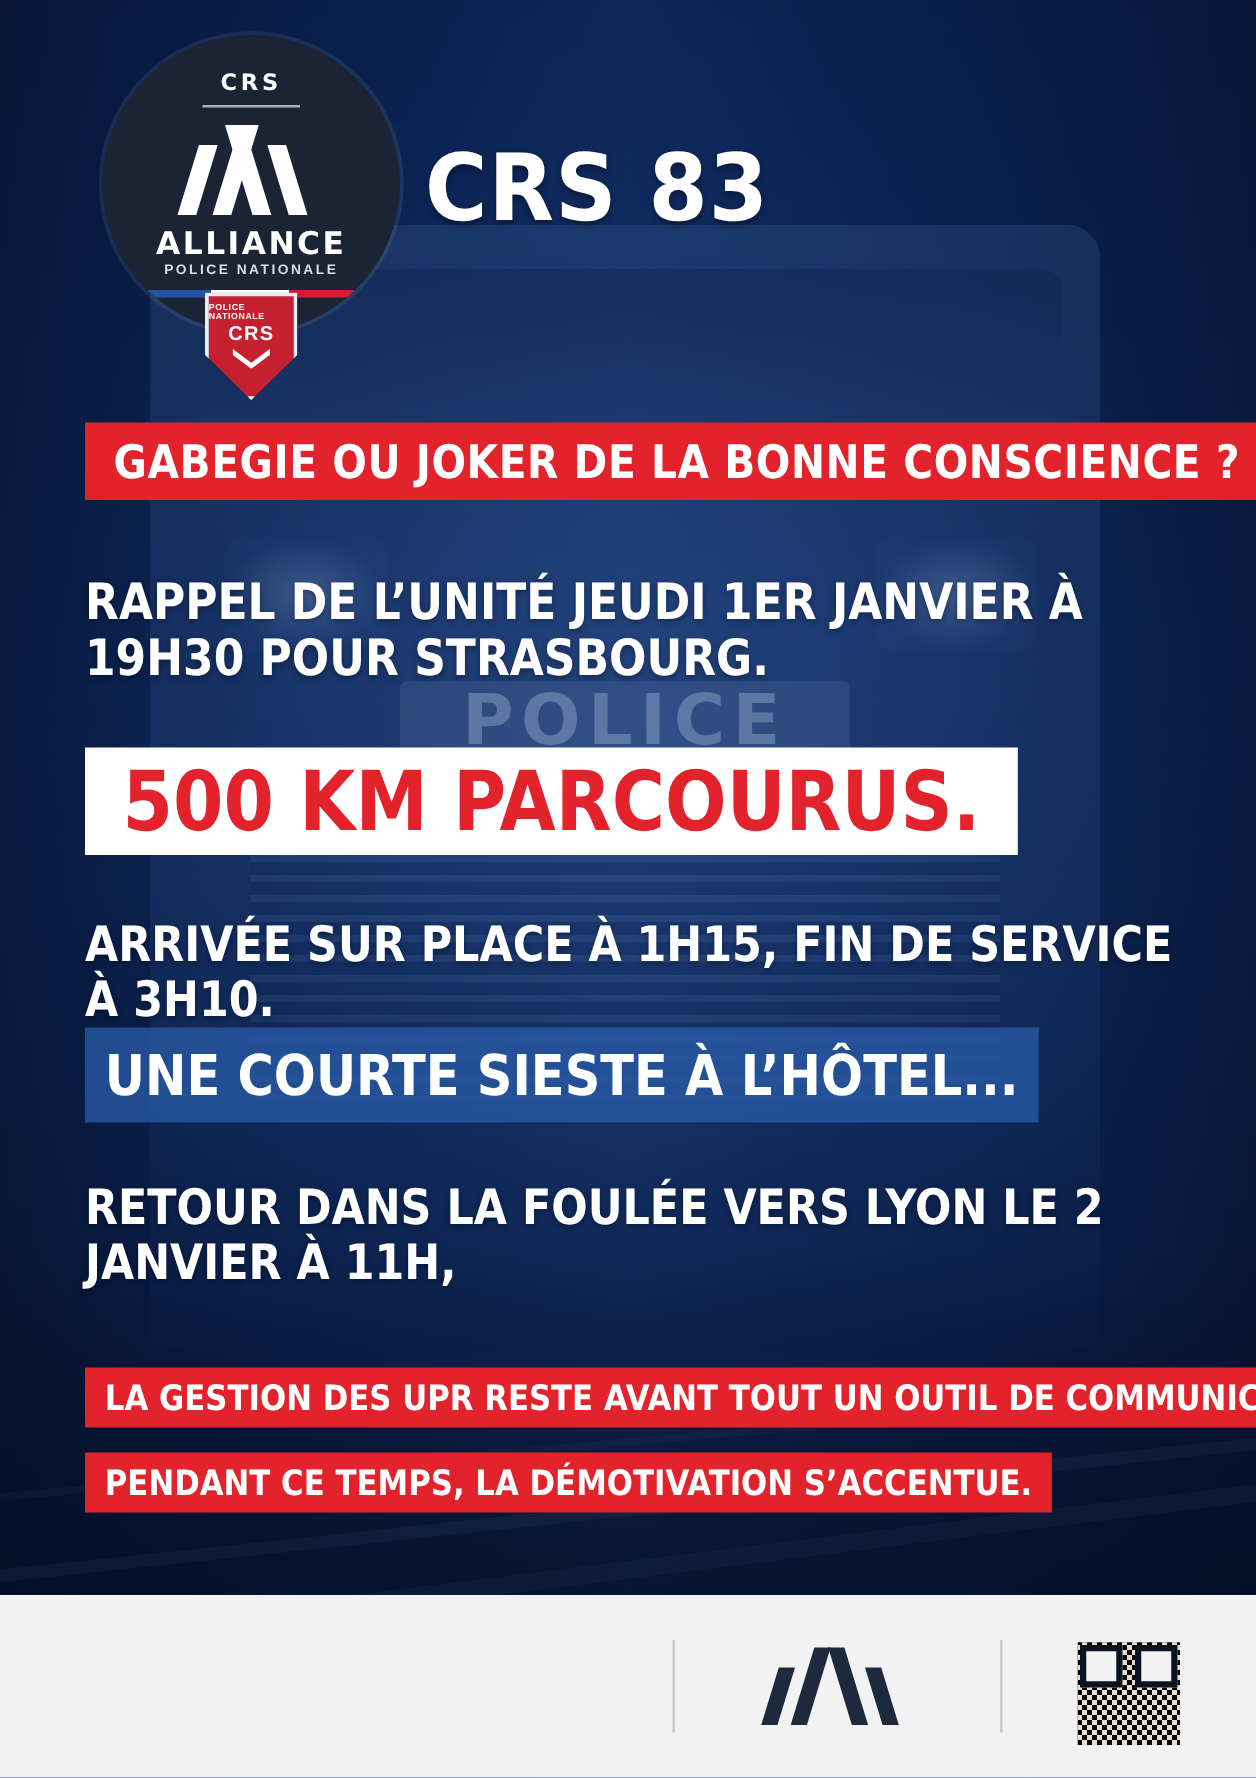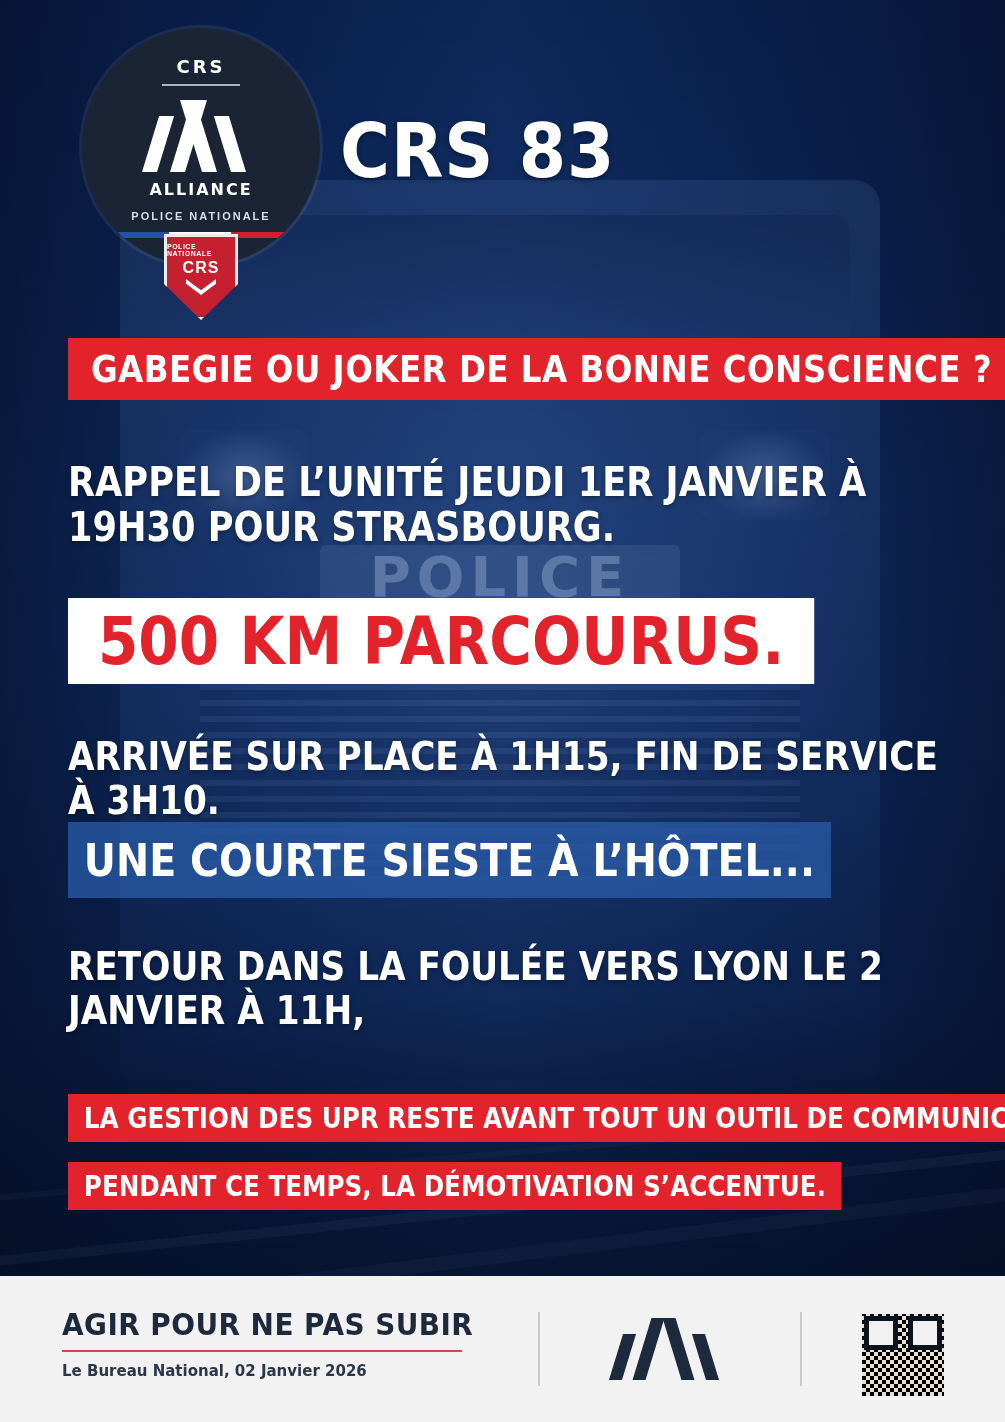--- a/index.html
+++ b/index.html
@@ -105,21 +105,21 @@
   .logo-mono span {
     position: absolute; bottom: 0; width: 15px; background: #fff;
     transform-origin: bottom center;
   }
   .lm1 { left: 6px;  height: 56px; transform: skewX(-17deg); }
   .lm2 { left: 34px; height: 72px; transform: skewX(-17deg); }
   .lm3 { left: 66px; height: 72px; transform: skewX(17deg); }
   .lm4 { left: 95px; height: 56px; transform: skewX(17deg); }
   .logo-alliance {
     position: absolute; top: 152px; left: 0; width: 100%; text-align: center;
-    color: #fff; font-size: 16px; font-weight: bold; letter-spacing: 2px;
+    color: #fff; font-size: 25px; font-weight: bold; letter-spacing: 2px;
     font-family: "DejaVu Sans", sans-serif;
   }
   .logo-sub {
     position: absolute; top: 182px; left: 0; width: 100%; text-align: center;
     color: #d8dde6; font-size: 11px; letter-spacing: 2px; font-weight: bold;
   }
   .logo-tri {
     position: absolute; top: 204px; left: 50%; transform: translateX(-50%);
     width: 190px; height: 6px;
     background: linear-gradient(90deg, #2353a8 0 33%, #ffffff 33% 66%, #cf2031 66% 100%);
@@ -283,25 +283,20 @@
   <div class="plain" id="para2">ARRIVÉE SUR PLACE À 1H15, FIN DE SERVICE À 3H10.</div>
 
   <div class="band blue-band" id="blueband">UNE COURTE SIESTE À L’HÔTEL...</div>
 
   <div class="plain" id="para3">RETOUR DANS LA FOULÉE VERS LYON LE 2 JANVIER À 11H,</div>
 
   <div class="band red-band" id="redsmall1">LA GESTION DES UPR RESTE AVANT TOUT UN OUTIL DE COMMUNICATION.</div>
   <div class="band red-band" id="redsmall2">PENDANT CE TEMPS, LA DÉMOTIVATION S’ACCENTUE.</div>
 
   <div class="footer">
-    <div class="f-left">
-      <div class="f-slogan">AGIR POUR NE PAS SUBIR</div>
-      <div class="f-rule"></div>
-      <div class="f-credit">Le Bureau National, 02 Janvier 2026</div>
-    </div>
     <div class="f-div f-div1"></div>
     <div class="f-mono">
       <span class="fm1"></span>
         <span class="fm2"></span>
         <span class="fm3"></span>
         <span class="fm4"></span>
     </div>
     <div class="f-div f-div2"></div>
     <div class="qr"></div>
   </div>

